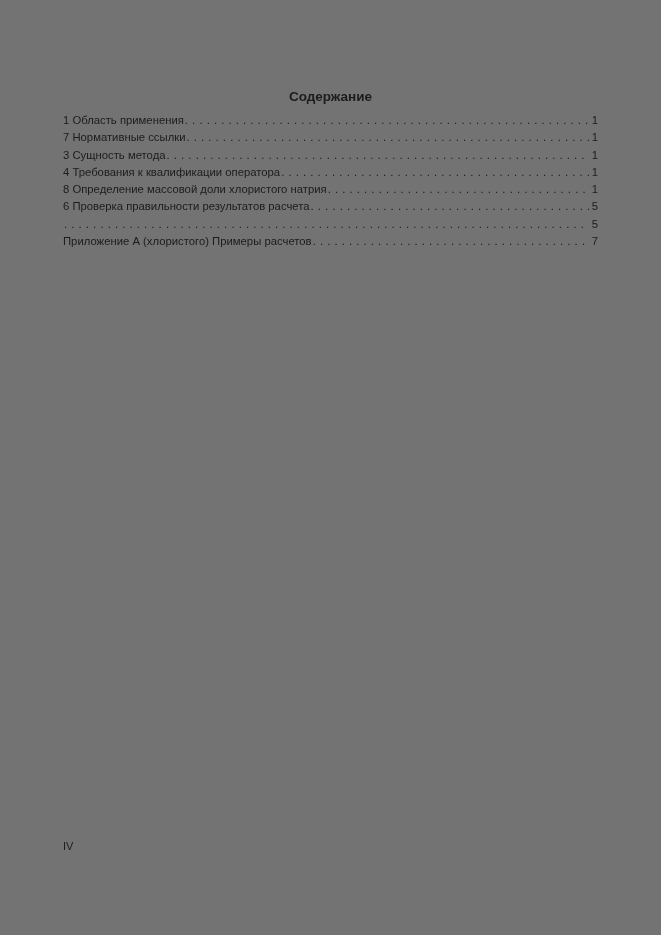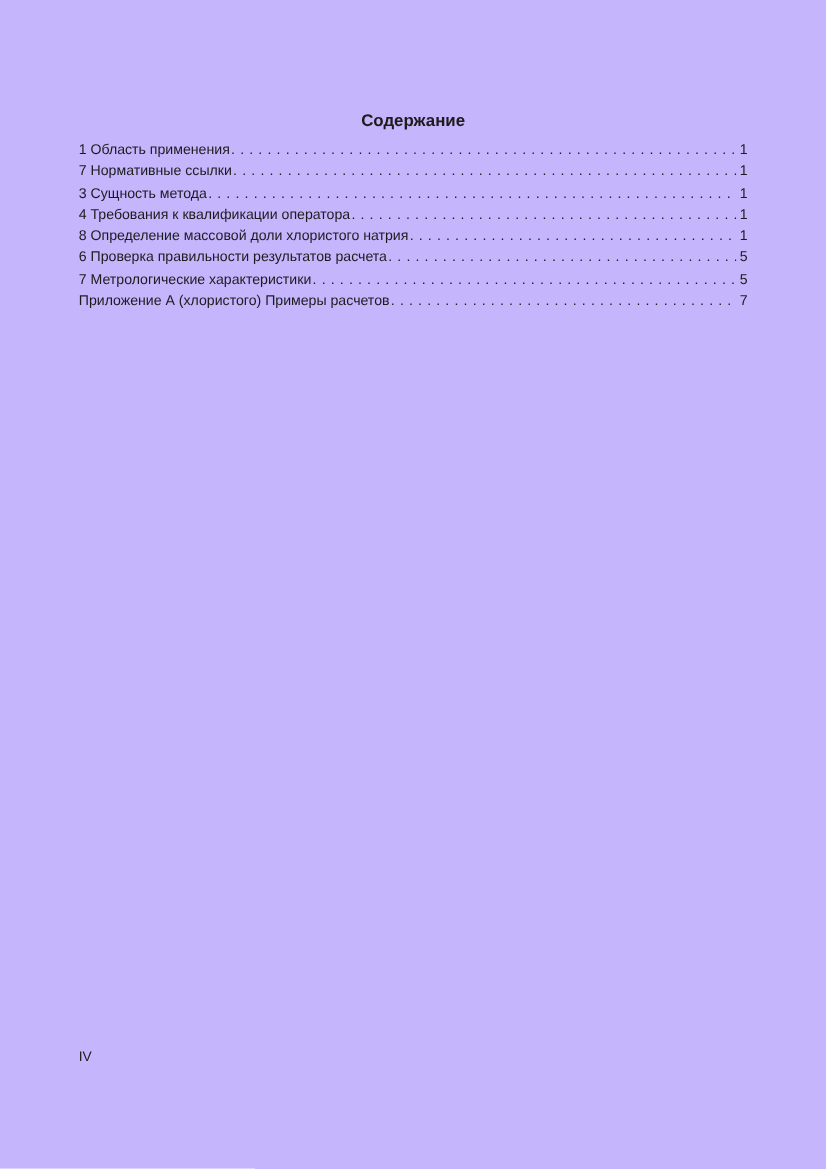--- a/index.html
+++ b/index.html
@@ -11,21 +11,21 @@
   body {
     width: 661px;
     height: 935px;
     position: relative;
     font-family: "Liberation Sans", "DejaVu Sans", sans-serif;
     color: #1c1c1c;
   }
   .page {
     position: absolute;
     inset: 0;
-    background: #c4b5fd;
+    background: #737373;
   }
   .content {
     position: absolute;
     left: 63px;
     right: 63px;
     top: 88px;
   }
   .title {
     text-align: center;
     font-weight: bold;
@@ -99,21 +99,20 @@
         <span class="toc-label">8 Определение массовой доли хлористого натрия</span>
         <span class="leader"></span>
         <span class="toc-page">1</span>
       </div>
       <div class="toc-row">
         <span class="toc-label">6 Проверка правильности результатов расчета</span>
         <span class="leader"></span>
         <span class="toc-page">5</span>
       </div>
       <div class="toc-row">
-        <span class="toc-label">7 Метрологические характеристики</span>
         <span class="leader"></span>
         <span class="toc-page">5</span>
       </div>
       <div class="toc-row">
         <span class="toc-label">Приложение А (хлористого) Примеры расчетов</span>
         <span class="leader"></span>
         <span class="toc-page">7</span>
       </div>
     </div>
   </div>

